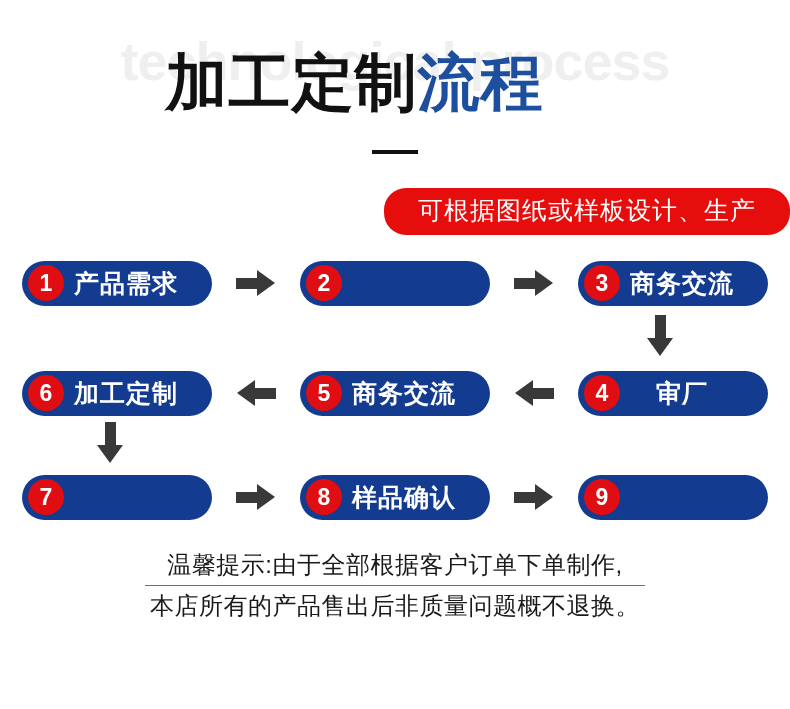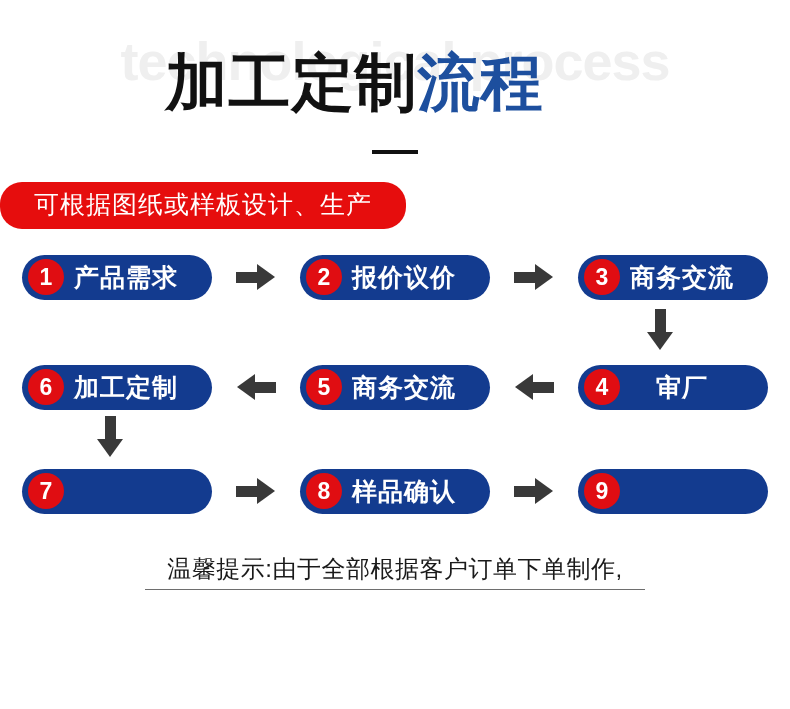--- a/index.html
+++ b/index.html
@@ -57,22 +57,22 @@
     transform: translateX(-50%);
     width: 46px;
     height: 4px;
     background: #111111;
   }
 
   
   .banner-wrap {
     width: 790px;
     display: flex;
-    justify-content: flex-start;
-    margin-top: 7px;
+    justify-content: flex-end;
+    margin-top: 13px;
   }
   .banner {
     background: #e60d0d;
     color: #ffffff;
     border-radius: 22px;
     padding: 7px 34px 9px 34px;
     font-size: 25px;
     font-weight: 400;
     letter-spacing: 1px;
     white-space: nowrap;
@@ -179,21 +179,21 @@
     height: 0;
     border-left: 13px solid transparent;
     border-right: 13px solid transparent;
     border-top: 18px solid #393939;
   }
   .arrow-v-right { right: 117px; top: 6px; }
   .arrow-v-left  { left: 97px; top: 3px; }
 
   
   .footer {
-    margin-top: 34px;
+    margin-top: 24px;
     width: 790px;
     display: flex;
     flex-direction: column;
     align-items: center;
   }
   .footer-line {
     font-size: 24px;
     color: #1a1a1a;
     white-space: nowrap;
     line-height: 1.5;
@@ -227,21 +227,20 @@
     <div class="pill">
       <div class="badge">1</div>
       <div class="pill-label">产品需求</div>
     </div>
     <div class="arrow-h arrow-right">
       <div class="tail"></div>
         <div class="head"></div>
     </div>
     <div class="pill">
       <div class="badge">2</div>
-      <div class="pill-label">报价议价</div>
     </div>
     <div class="arrow-h arrow-right">
       <div class="tail"></div>
         <div class="head"></div>
     </div>
     <div class="pill">
       <div class="badge">3</div>
       <div class="pill-label">商务交流</div>
     </div>
   </div>
@@ -301,13 +300,14 @@
     </div>
     <div class="pill">
       <div class="badge">9</div>
     </div>
   </div>
 </div>
 
 <div class="footer">
   <div class="footer-line">温馨提示:由于全部根据客户订单下单制作,</div>
   <div class="footer-divider"></div>
+  <div class="footer-line">本店所有的产品售出后非质量问题概不退换。</div>
 </div>
 
 </body></html>

